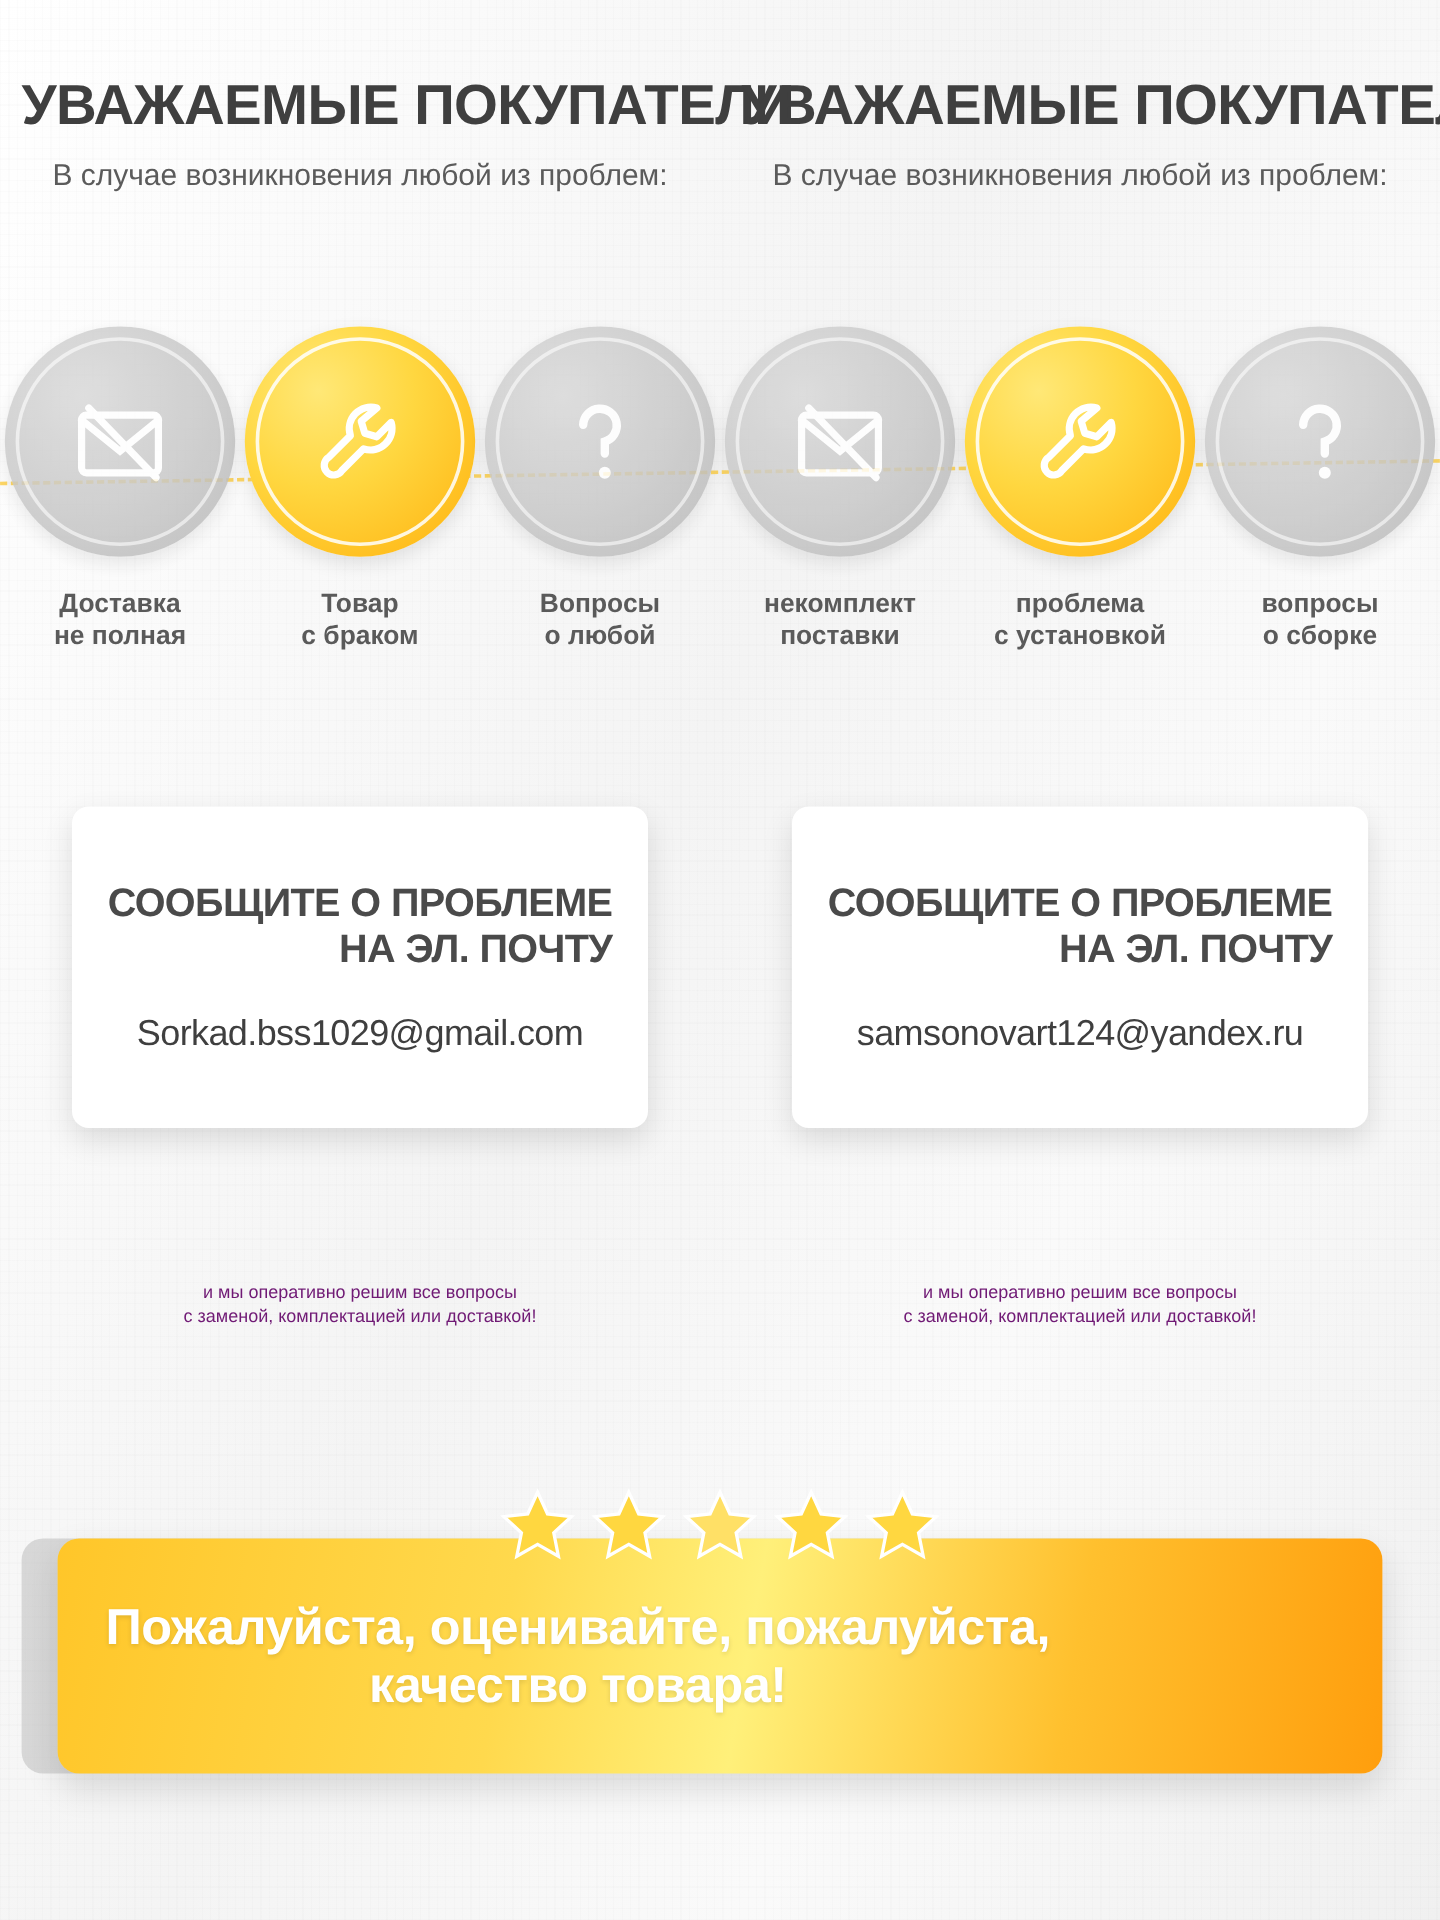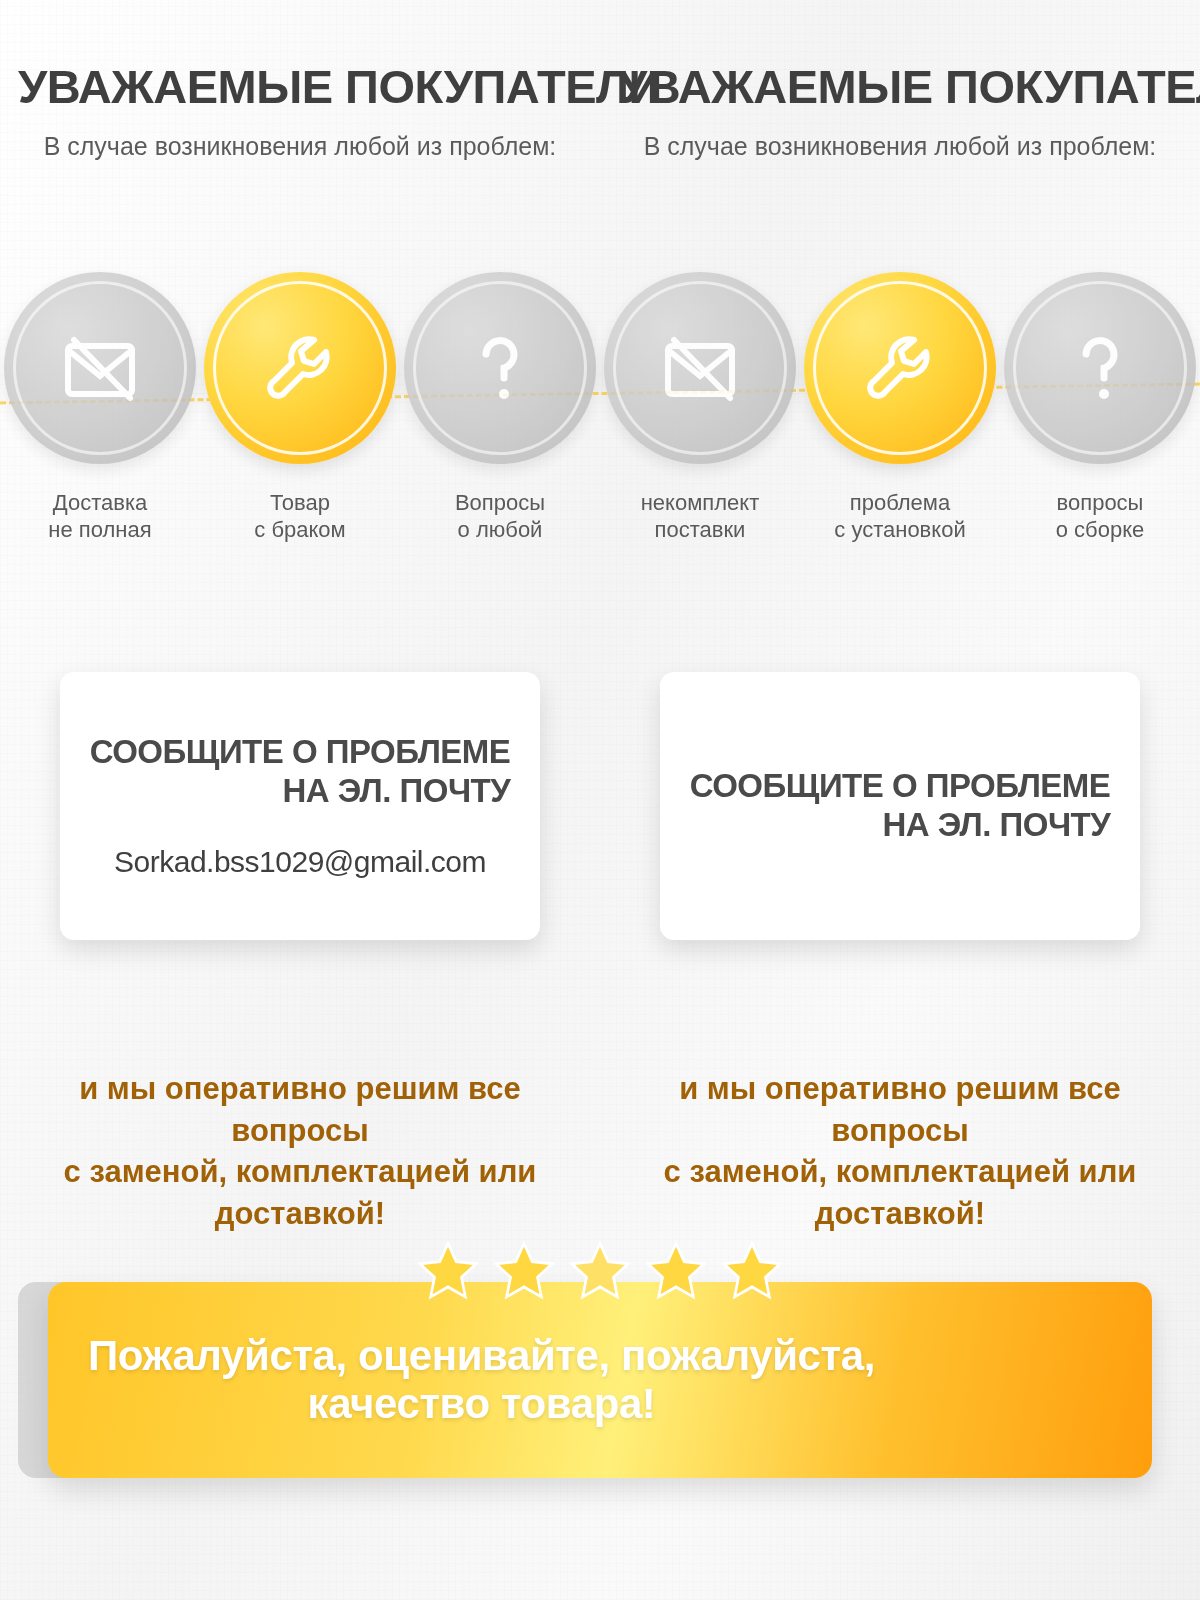--- a/index.html
+++ b/index.html
@@ -76,20 +76,21 @@
     opacity: .85;
   }
 
   
   .icons-row {
     position: absolute;
     top: 272px;
     left: 0;
     width: 1057px;
     display: flex;
+    font-weight: bold;
   }
   .icon-cell {
     width: 200px;
     display: flex;
     flex-direction: column;
     align-items: center;
   }
   .coin {
     width: 192px;
     height: 192px;
@@ -177,24 +178,23 @@
     width: 1200px;
     display: flex;
   }
   .note-cell {
     width: 600px;
     text-align: center;
     padding: 0 40px;
     box-sizing: border-box;
   }
   .note {
-    font-size: 31px;
+    font-size: 15px;
     line-height: 1.34;
-    color: #a16207;
-    font-weight: bold;
+    color: #701a75;
   }
 
   
   .stars-wrap {
     position: absolute;
     top: 1238px;
     left: 0;
     width: 1200px;
     display: flex;
     justify-content: center;
@@ -353,20 +353,21 @@
         </div>
         <div class="card-value">Sorkad.bss1029@gmail.com</div>
       </div>
     </div>
     <div class="card-cell">
       <div class="card">
         <div class="card-title">
           <div>СООБЩИТЕ О ПРОБЛЕМЕ</div>
           <div>НА ЭЛ. ПОЧТУ</div>
         </div>
+        <div class="card-value">samsonovart124@yandex.ru</div>
       </div>
     </div>
   </div>
 
   <div class="notes-row">
     <div class="note-cell">
       <div class="note">
         <div>и мы оперативно решим все вопросы</div>
         <div>с заменой, комплектацией или доставкой!</div>
       </div>

